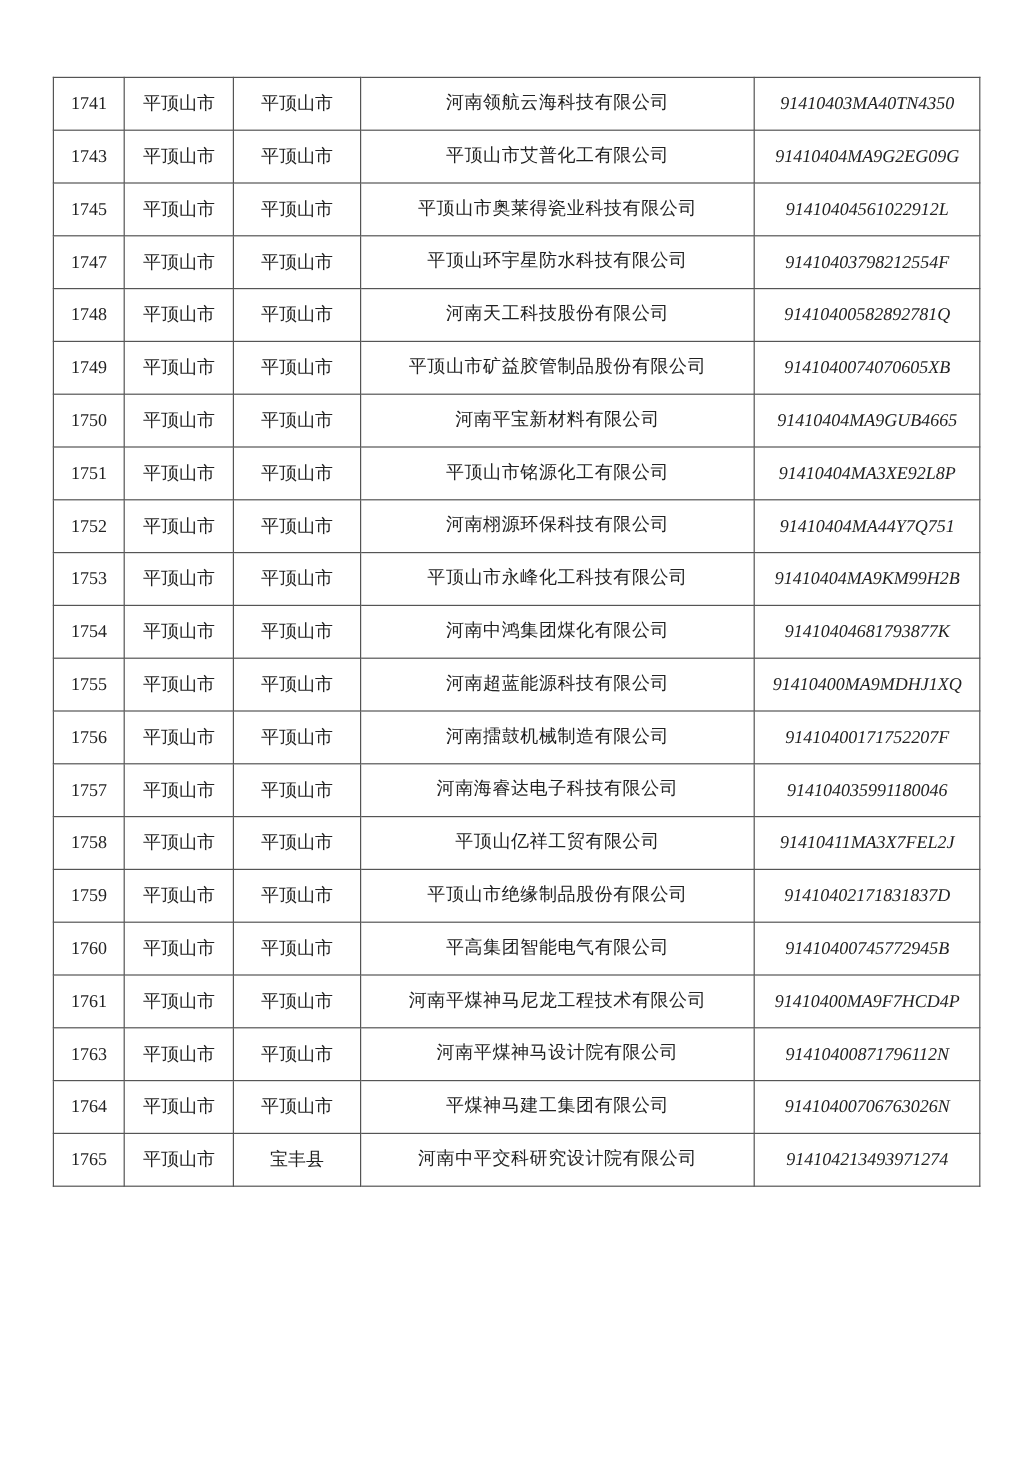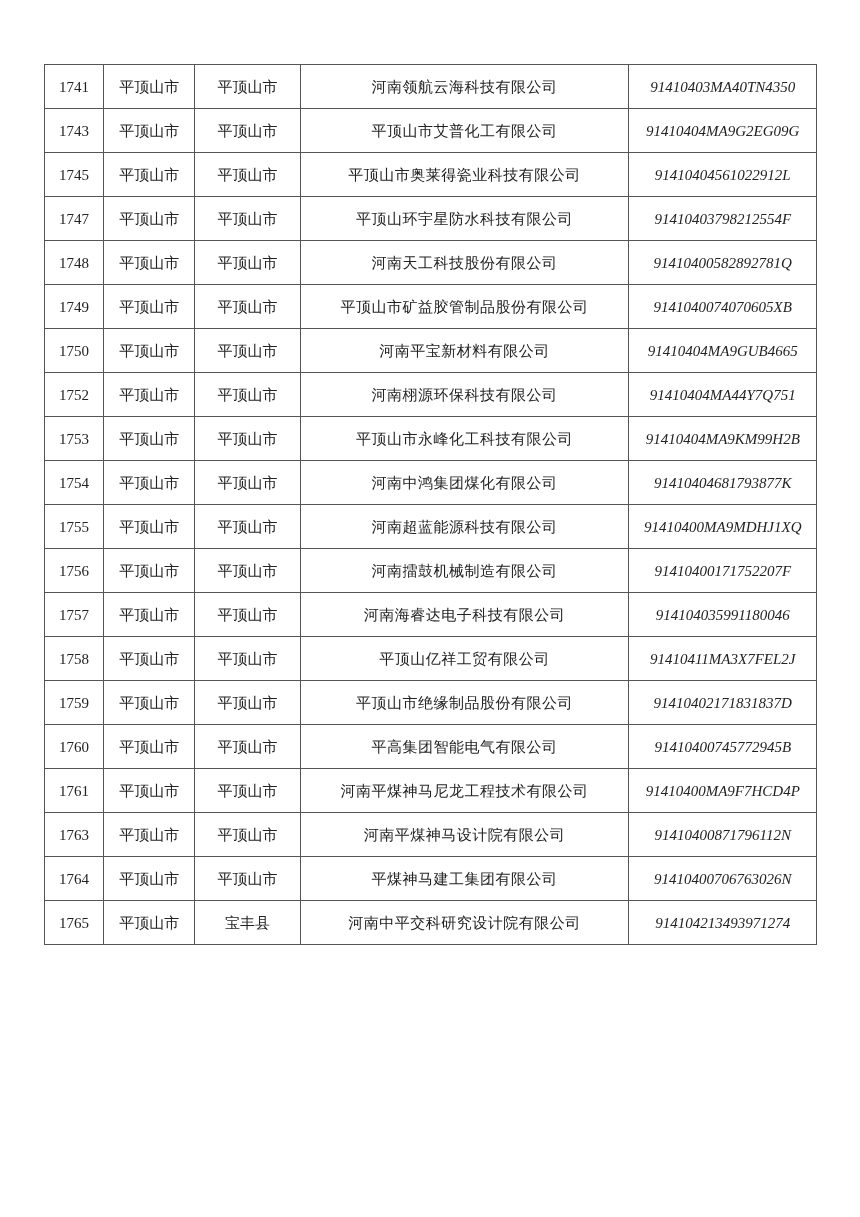--- a/index.html
+++ b/index.html
@@ -30,21 +30,21 @@
       vertical-align: middle;
       height: 43px;
       padding: 0 4px;
       font-size: 15px;
       line-height: 20px;
       overflow: hidden;
     }
     td.c-idx { width: 50px; }
     td.c-city { width: 82px; }
     td.c-county { width: 96px; }
-    td.c-name { width: 319px; letter-spacing: 0.5px; }
+    td.c-name { width: 319px; letter-spacing: 0.5px; font-family: Liberation Mono, monospace; }
     td.c-code { width: 178px; padding: 0 6px; word-break: break-all; font-style: italic; }
   </style>
 </head>
 <body>
 
 <table class="list">
   <tbody id="table-body">
       <tr>
         <td class="c-idx">1741</td>
         <td class="c-city">平顶山市</td>
@@ -86,20 +86,27 @@
         <td class="c-county">平顶山市</td>
         <td class="c-name">平顶山市矿益胶管制品股份有限公司</td>
         <td class="c-code">9141040074070605XB</td>
       </tr>
       <tr>
         <td class="c-idx">1750</td>
         <td class="c-city">平顶山市</td>
         <td class="c-county">平顶山市</td>
         <td class="c-name">河南平宝新材料有限公司</td>
         <td class="c-code">91410404MA9GUB4665</td>
+      </tr>
+      <tr>
+        <td class="c-idx">1751</td>
+        <td class="c-city">平顶山市</td>
+        <td class="c-county">平顶山市</td>
+        <td class="c-name">平顶山市铭源化工有限公司</td>
+        <td class="c-code">91410404MA3XE92L8P</td>
       </tr>
       <tr>
         <td class="c-idx">1752</td>
         <td class="c-city">平顶山市</td>
         <td class="c-county">平顶山市</td>
         <td class="c-name">河南栩源环保科技有限公司</td>
         <td class="c-code">91410404MA44Y7Q751</td>
       </tr>
       <tr>
         <td class="c-idx">1753</td>

